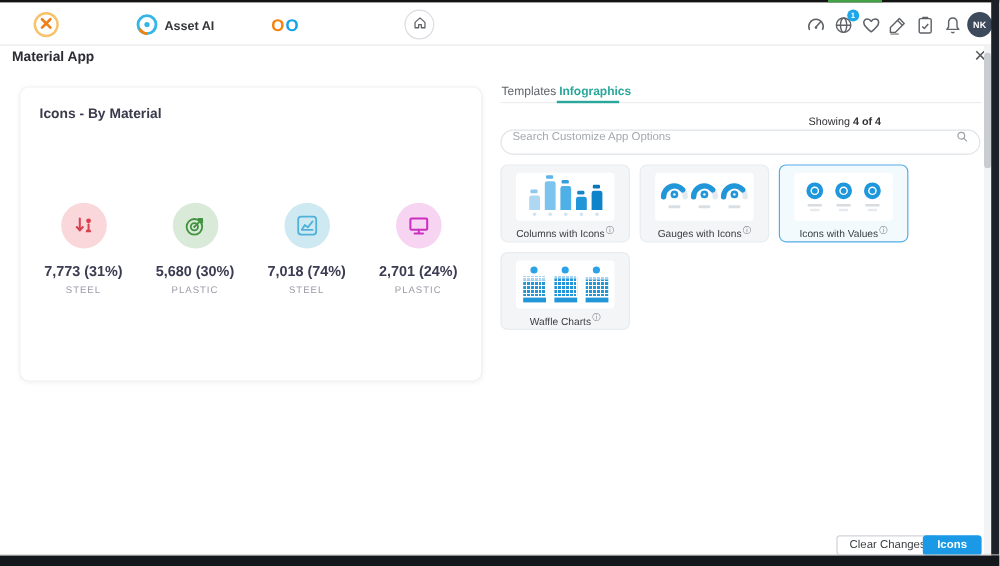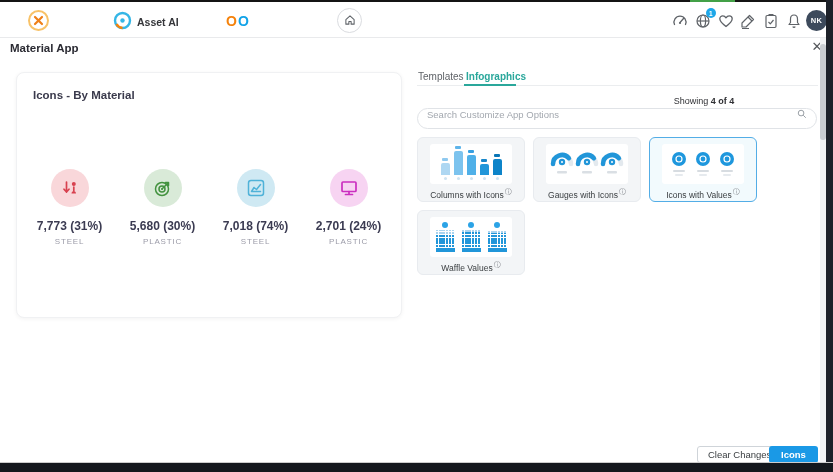--- a/index.html
+++ b/index.html
@@ -344,21 +344,21 @@
             <div class="waffle-base"></div>
           </div>
         <div class="waffle-item">
             <div class="waffle-dot"></div>
             <div class="waffle-light" style="height:3px;"></div>
             <div class="waffle-grid" style="height:14px;"></div>
             <div class="waffle-base"></div>
           </div>
       </div>
     </div>
-    <div class="caption"><span>Waffle Values</span><span class="info-glyph">ⓘ</span></div>
+    <div class="caption"><span>Waffle Charts</span><span class="info-glyph">ⓘ</span></div>
   </div>
 
   <button class="btn-clear">Clear Changes</button>
   <button class="btn-apply">Icons</button>
 
   <div class="scrollbar-track"></div>
   <div class="scrollbar-thumb"></div>
   <div class="frame-top"></div>
   <div class="frame-top-green"></div>
   <div class="frame-right"></div>

